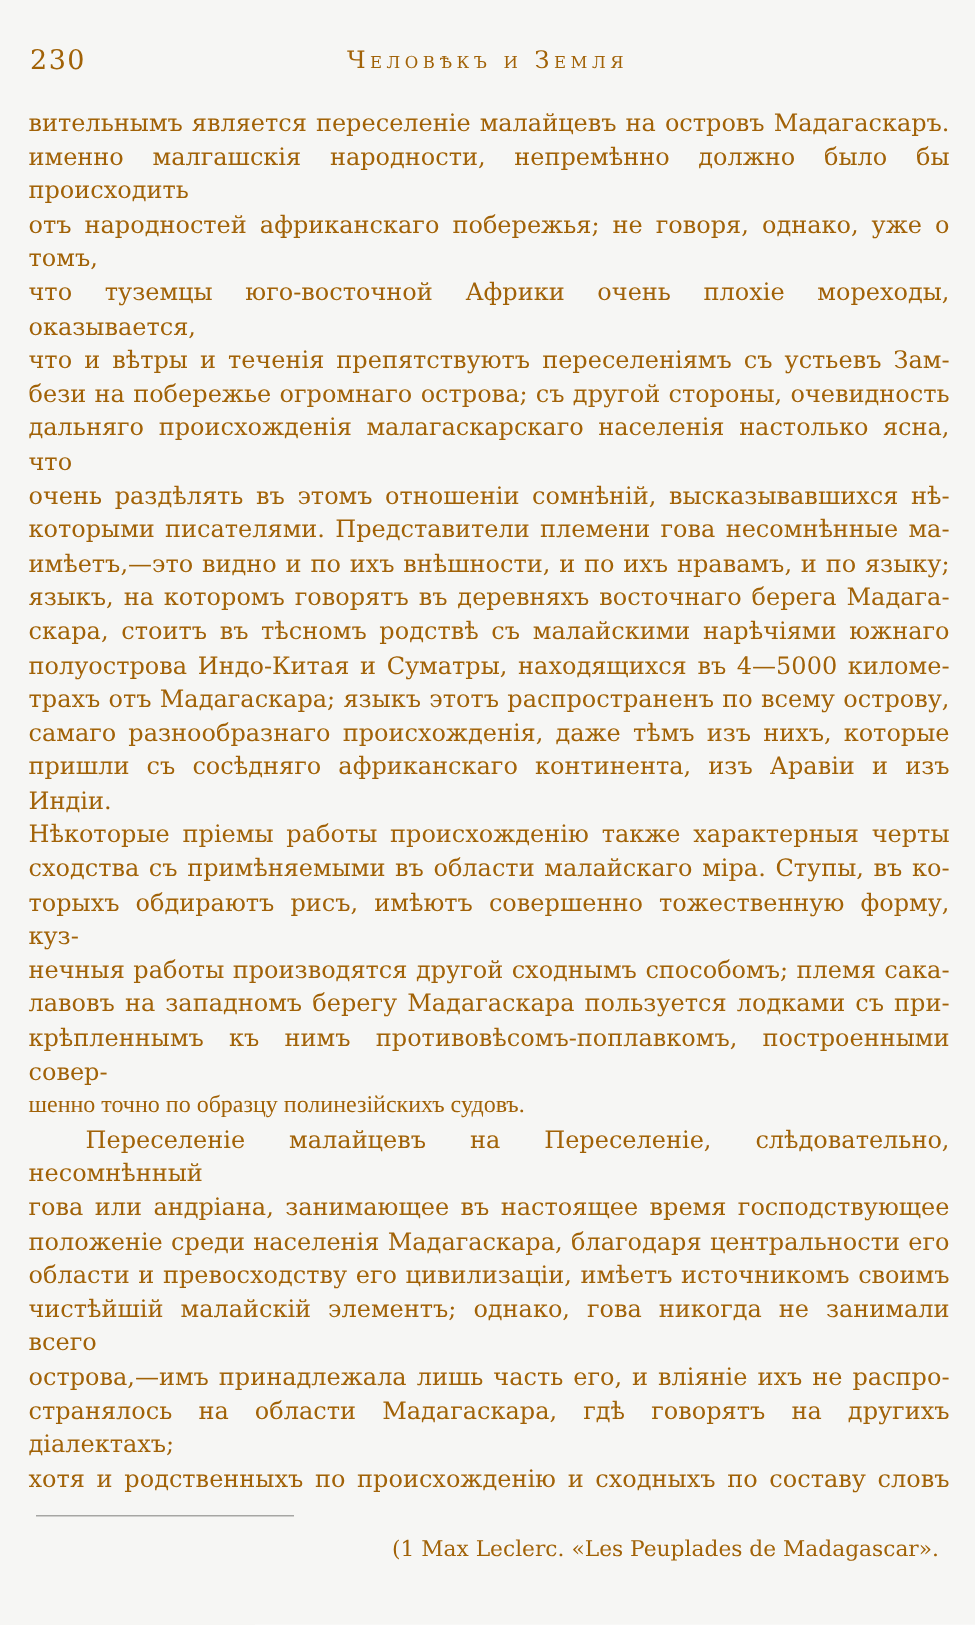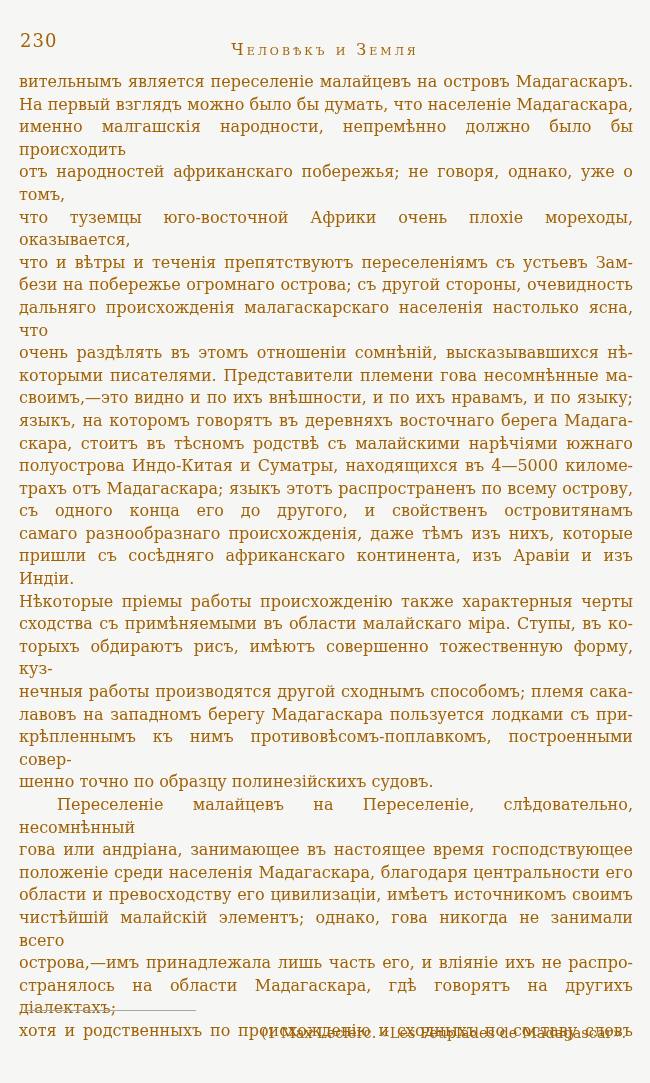--- a/index.html
+++ b/index.html
@@ -26,41 +26,42 @@
     position: absolute;
     left: 1px;
     top: 2px;
     font-size: 18px;
     letter-spacing: 1px;
   }
   .running-title {
     position: absolute;
     left: 0;
     right: 0;
-    top: 12px;
+    top: 2px;
     text-align: center;
     font-size: 16px;
     font-variant: small-caps;
     letter-spacing: 3px;
   }
   .body-text {
     position: absolute;
     top: 71px;
     left: 19px;
     width: 614px;
     font-size: 16px;
     line-height: 22.6px;
   }
   .line {
     text-align: justify;
     text-align-last: justify;
     white-space: normal;
   }
   .line.no-just {
     text-align-last: left;
+    font-family: Liberation Serif, serif;
   }
   .line.indent {
     text-indent: 38px;
   }
   .footnote-rule {
     position: absolute;
     top: 1010px;
     left: 24px;
     width: 172px;
     height: 0;
@@ -81,35 +82,33 @@
 
 <div class="page">
 
   <div class="header">
     <div class="page-number">230</div>
     <div class="running-title">Человѣкъ и Земля</div>
   </div>
 
   <div class="body-text">
     <div class="line">вительнымъ является переселеніе малайцевъ на островъ Мадагаскаръ.</div>
-    <div class="line">На первый взглядъ можно было бы думать, что населеніе Мадагаскара,</div>
     <div class="line">именно малгашскія народности, непремѣнно должно было бы происходить</div>
     <div class="line">отъ народностей африканскаго побережья; не говоря, однако, уже о томъ,</div>
     <div class="line">что туземцы юго-восточной Африки очень плохіе мореходы, оказывается,</div>
     <div class="line">что и вѣтры и теченія препятствуютъ переселеніямъ съ устьевъ Зам-</div>
     <div class="line">бези на побережье огромнаго острова; съ другой стороны, очевидность</div>
     <div class="line">дальняго происхожденія малагаскарскаго населенія настолько ясна, что</div>
     <div class="line">очень раздѣлять въ этомъ отношеніи сомнѣній, высказывавшихся нѣ-</div>
     <div class="line">которыми писателями. Представители племени гова несомнѣнные ма-</div>
-    <div class="line">своимъ,—это видно и по ихъ внѣшности, и по ихъ нравамъ, и по языку;</div>
+    <div class="line">имѣетъ,—это видно и по ихъ внѣшности, и по ихъ нравамъ, и по языку;</div>
     <div class="line">языкъ, на которомъ говорятъ въ деревняхъ восточнаго берега Мадага-</div>
     <div class="line">скара, стоитъ въ тѣсномъ родствѣ съ малайскими нарѣчіями южнаго</div>
     <div class="line">полуострова Индо-Китая и Суматры, находящихся въ 4—5000 киломе-</div>
     <div class="line">трахъ отъ Мадагаскара; языкъ этотъ распространенъ по всему острову,</div>
-    <div class="line">съ одного конца его до другого, и свойственъ островитянамъ</div>
     <div class="line">самаго разнообразнаго происхожденія, даже тѣмъ изъ нихъ, которые</div>
     <div class="line">пришли съ сосѣдняго африканскаго континента, изъ Аравіи и изъ Индіи.</div>
     <div class="line">Нѣкоторые пріемы работы происхожденію также характерныя черты</div>
     <div class="line">сходства съ примѣняемыми въ области малайскаго міра. Ступы, въ ко-</div>
     <div class="line">торыхъ обдираютъ рисъ, имѣютъ совершенно тожественную форму, куз-</div>
     <div class="line">нечныя работы производятся другой сходнымъ способомъ; племя сака-</div>
     <div class="line">лавовъ на западномъ берегу Мадагаскара пользуется лодками съ при-</div>
     <div class="line">крѣпленнымъ къ нимъ противовѣсомъ-поплавкомъ, построенными совер-</div>
     <div class="line no-just">шенно точно по образцу полинезійскихъ судовъ.</div>
     <div class="line indent">Переселеніе малайцевъ на Переселеніе, слѣдовательно, несомнѣнный</div>

